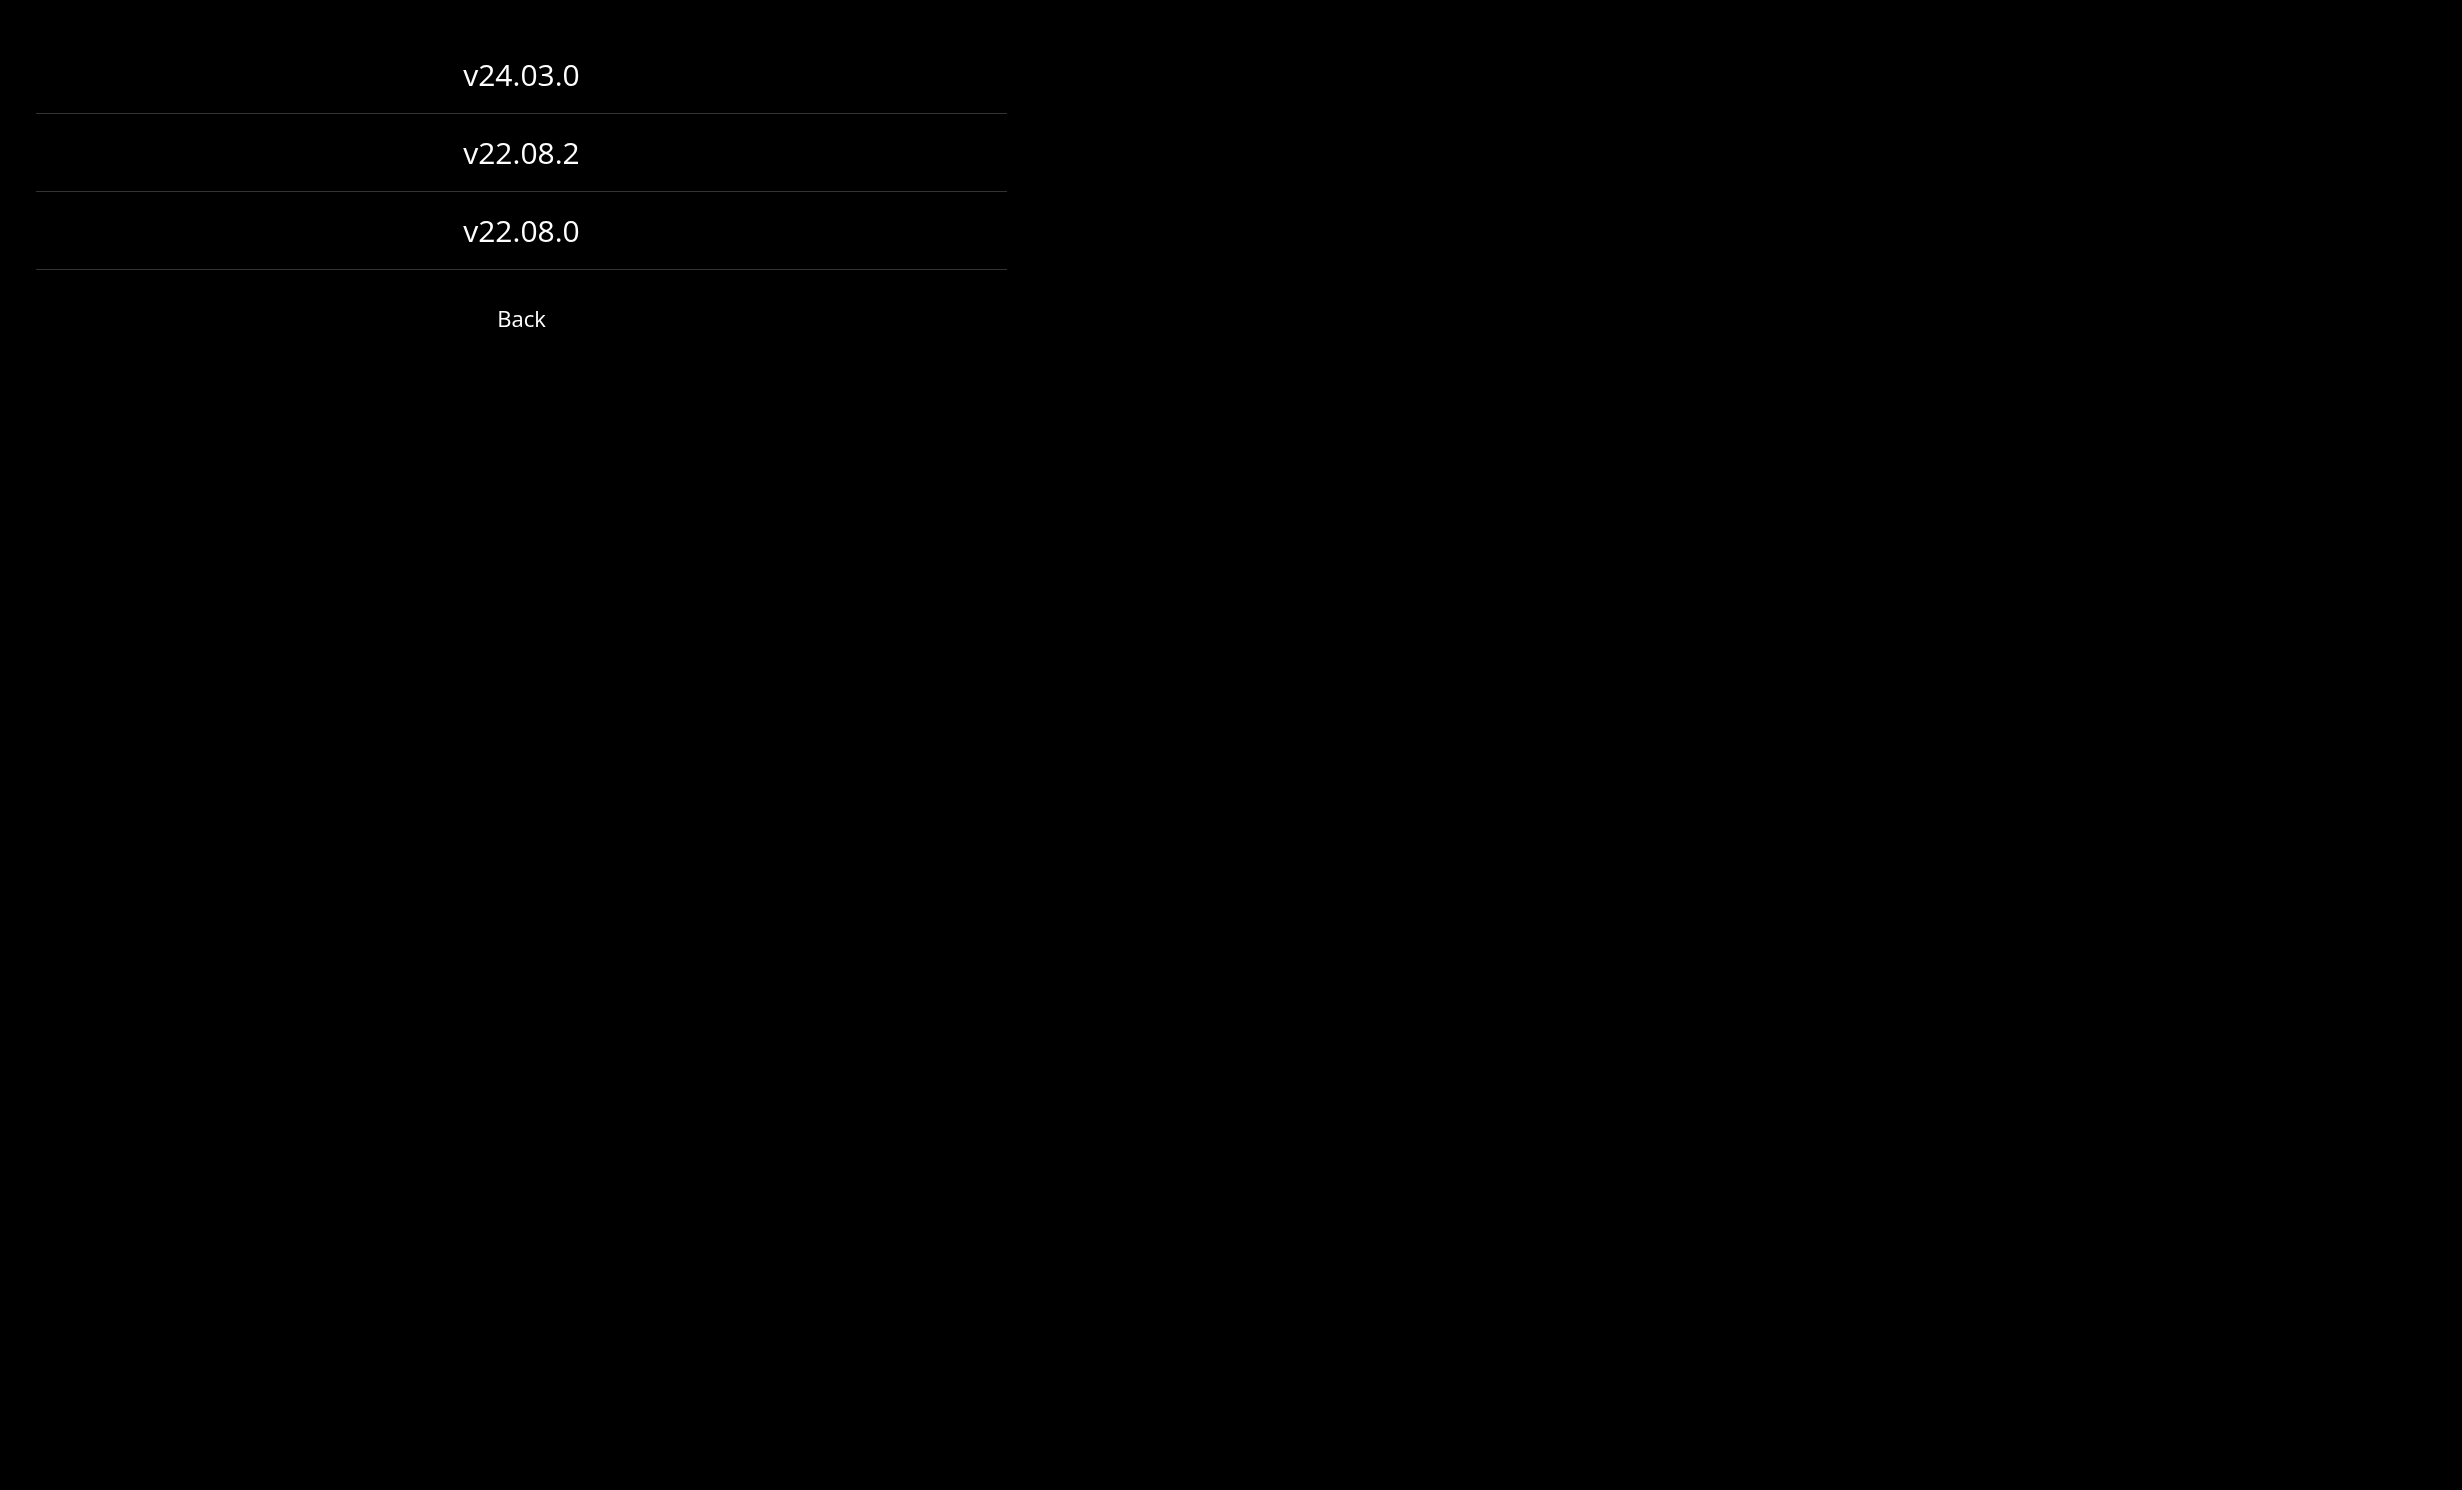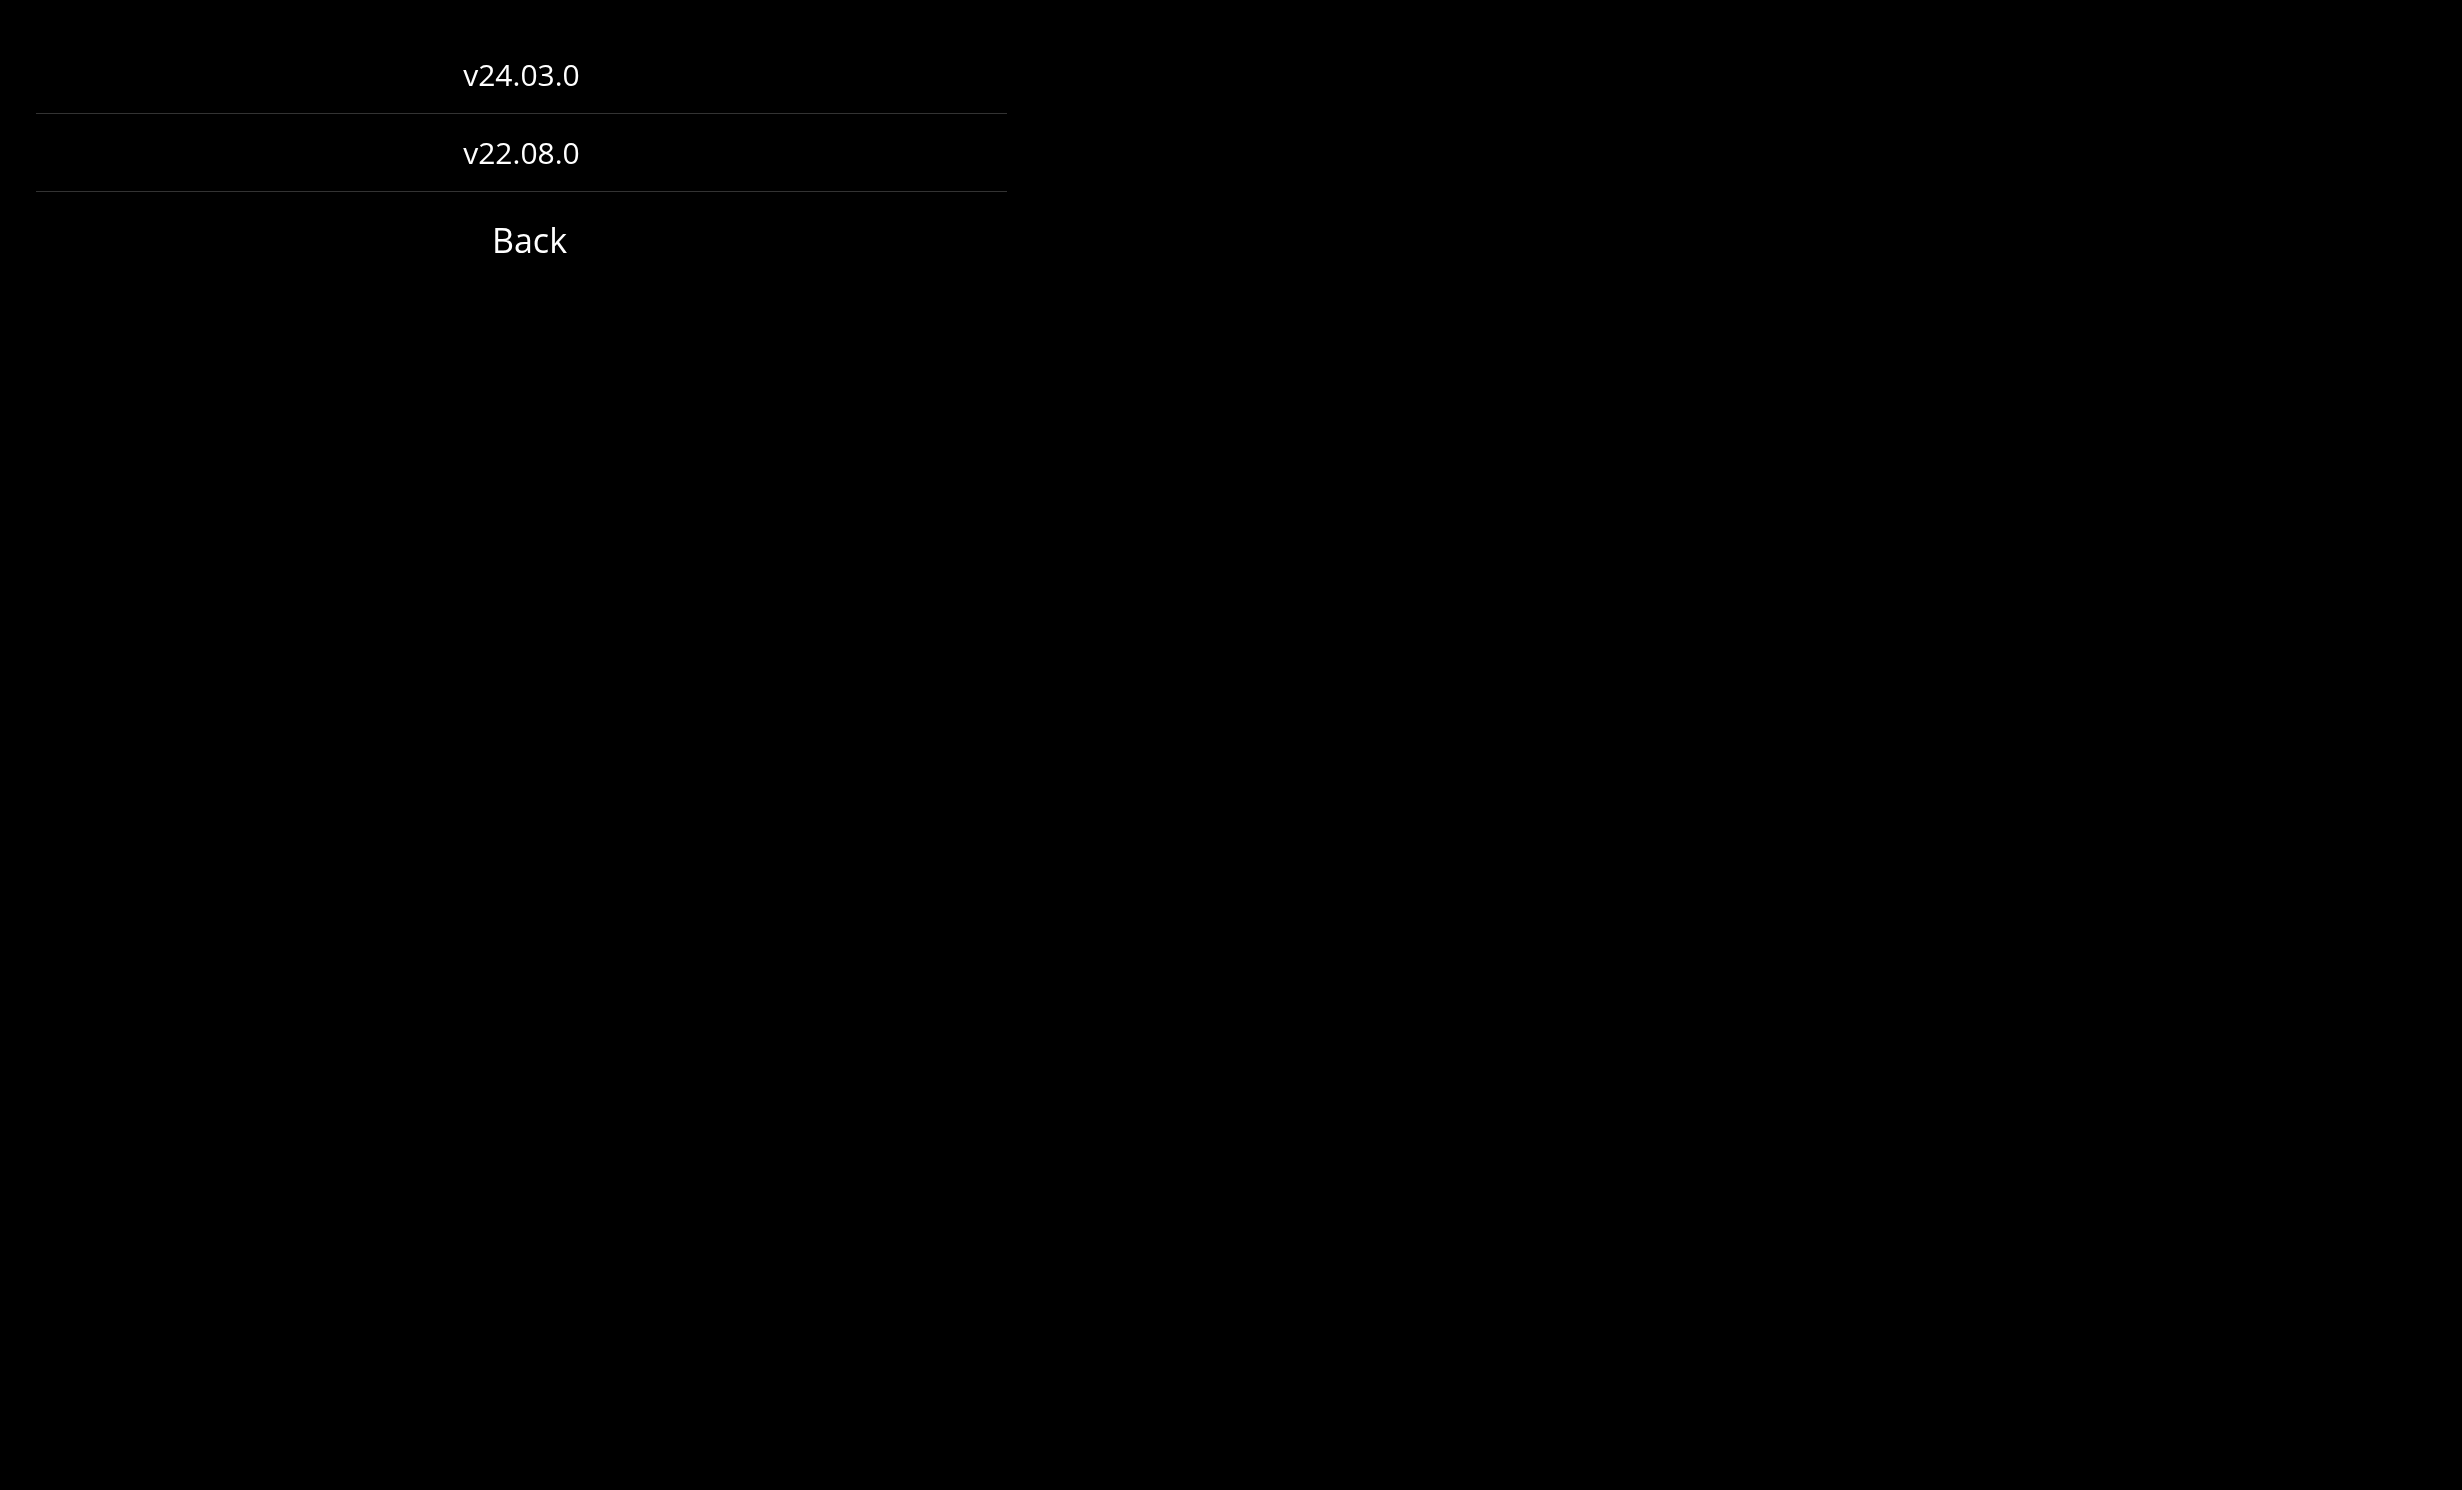--- a/index.html
+++ b/index.html
@@ -37,33 +37,35 @@
     .menu-item:last-of-type {
       border-bottom: 0.7px solid #333333;
     }
     .back-item {
       width: 100%;
       height: 71px;
       display: flex;
       align-items: center;
       justify-content: center;
       color: #ffffff;
-      font-size: 34px;
+      font-size: 22px;
       font-weight: 400;
       cursor: pointer;
       user-select: none;
-      margin-left: 8px;
     }
   </style>
 </head>
 <body>
 
 <div class="menu-list">
   <div class="menu-item">
     <span>v24.03.0</span>
+  </div>
+  <div class="menu-item">
+    <span>v22.08.2</span>
   </div>
   <div class="menu-item">
     <span>v22.08.0</span>
   </div>
 </div>
 <div class="back-item">
   <span>Back</span>
 </div>
 
 

